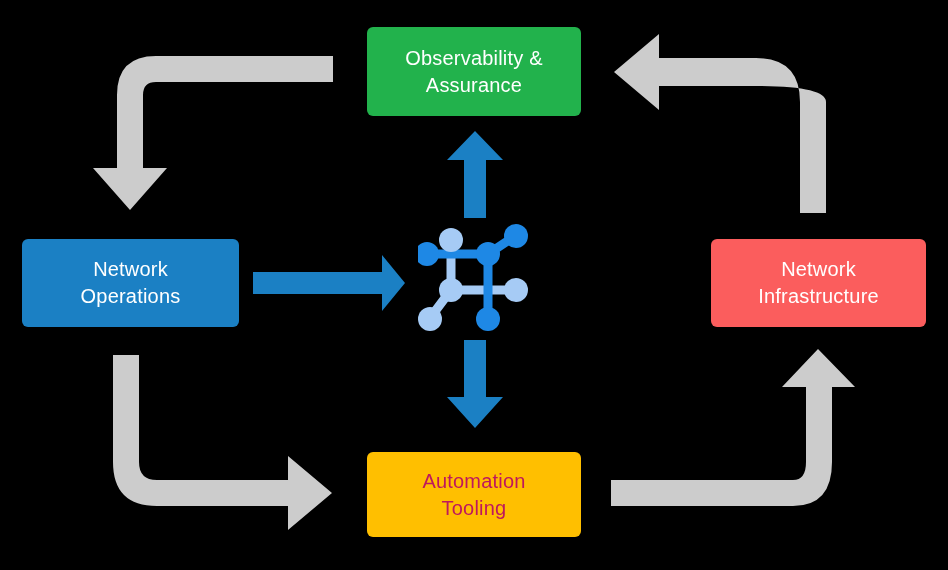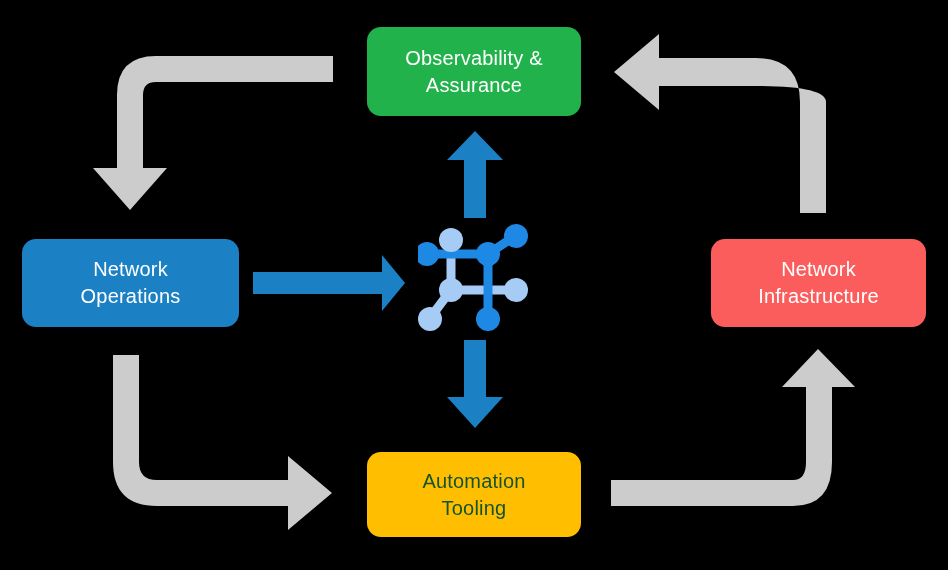--- a/index.html
+++ b/index.html
@@ -23,21 +23,21 @@
     top: 0;
     width: 948px;
     height: 570px;
   }
   .node-box {
     position: absolute;
     display: flex;
     align-items: center;
     justify-content: center;
     text-align: center;
-    border-radius: 14px;
+    border-radius: 6px;
     color: #ffffff;
     font-size: 20px;
     line-height: 1.35;
     font-weight: 400;
     letter-spacing: 0.2px;
     box-sizing: border-box;
     padding: 4px 10px;
     z-index: 5;
   }
   .node-label {
@@ -144,18 +144,18 @@
   <div class="node-box" id="box-network-operations" style="background: rgb(27, 128, 196); color: rgb(255, 255, 255);">
     <span class="node-label">Network
 Operations</span>
   </div>
 
   <div class="node-box" id="box-network-infrastructure" style="background: rgb(251, 93, 93); color: rgb(255, 255, 255);">
     <span class="node-label">Network
 Infrastructure</span>
   </div>
 
-  <div class="node-box" id="box-automation-tooling" style="background: rgb(255, 191, 0); color: #14532d;">
+  <div class="node-box" id="box-automation-tooling" style="background: rgb(255, 191, 0); color: #be185d;">
     <span class="node-label">Automation
 Tooling</span>
   </div>
 
 </div>
 
 </body></html>

